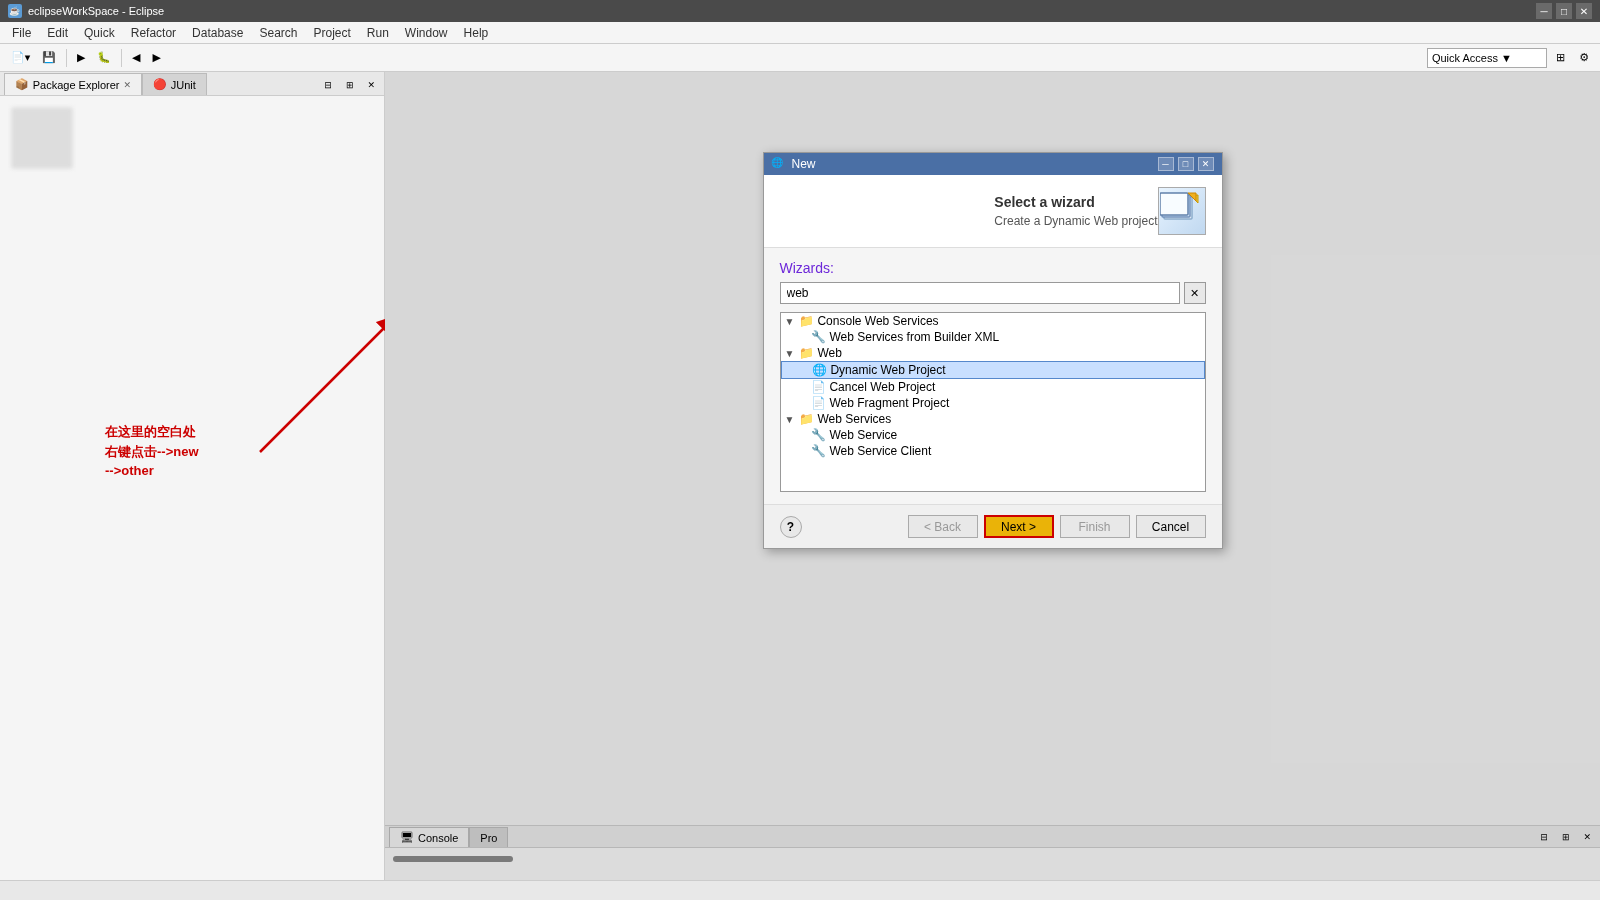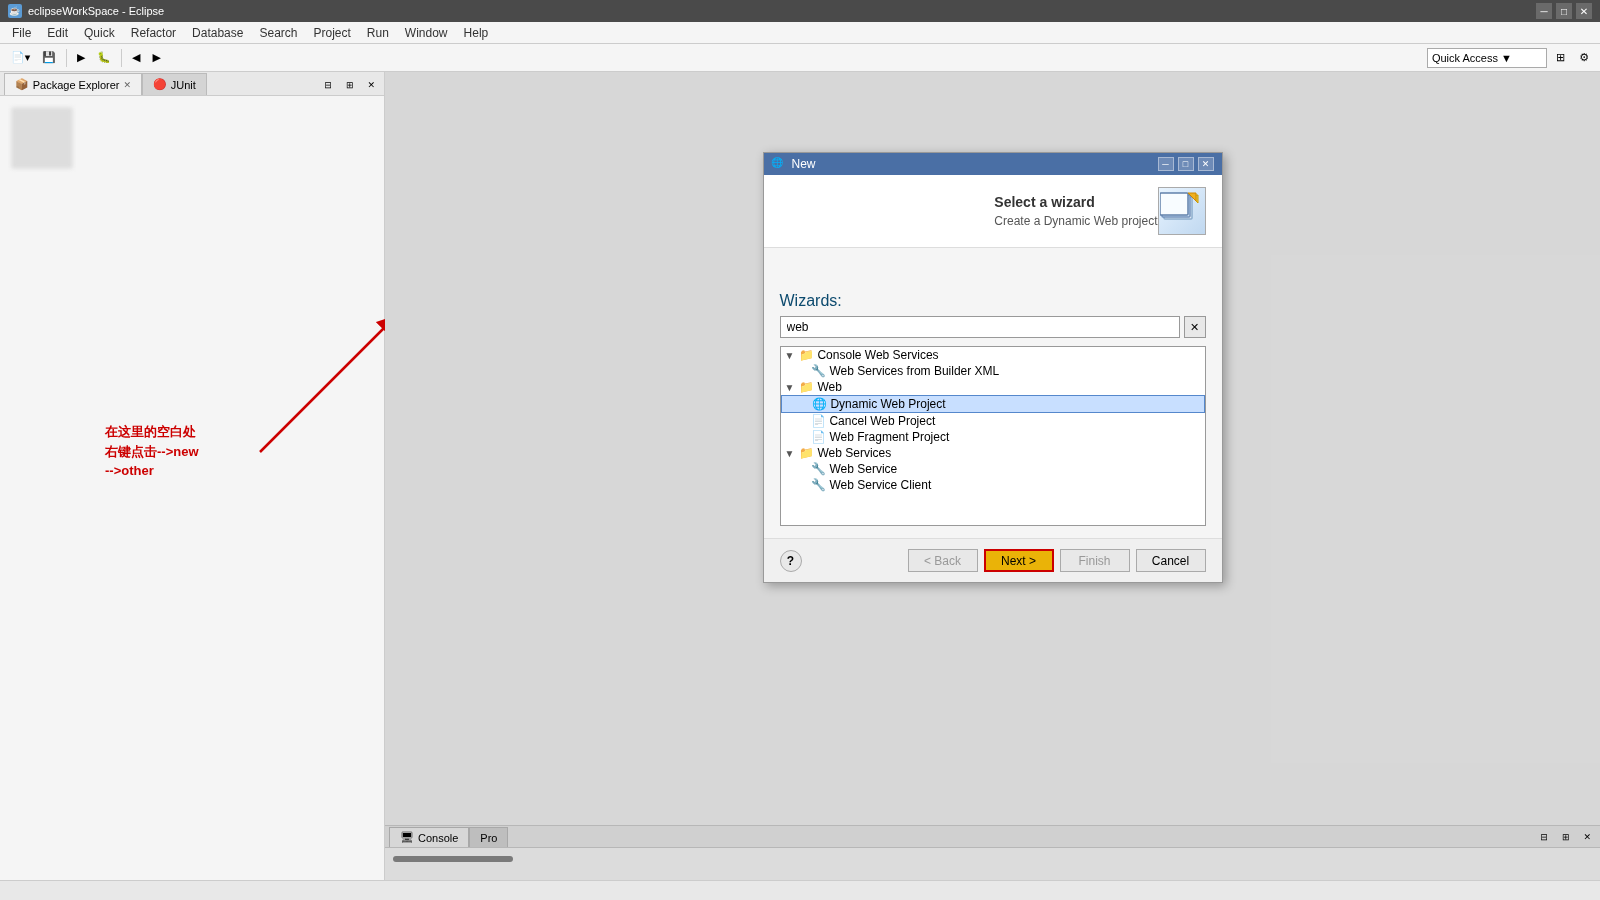--- a/index.html
+++ b/index.html
@@ -199,24 +199,23 @@
       display: flex; align-items: center; justify-content: center;
       font-size: 24px;
       position: relative;
     }
 
     
     .dialog-body {
       padding: 12px 16px;
     }
     .wizards-label {
-      font-size: 16px;
-      color: #0c4a6e;
+      font-size: 14px;
+      color: #6d28d9;
       margin-bottom: 6px;
-      margin-top: 32px;
     }
     .search-box-row {
       display: flex;
       align-items: center;
       gap: 4px;
       margin-bottom: 8px;
     }
     .search-input {
       flex: 1;
       height: 22px;

